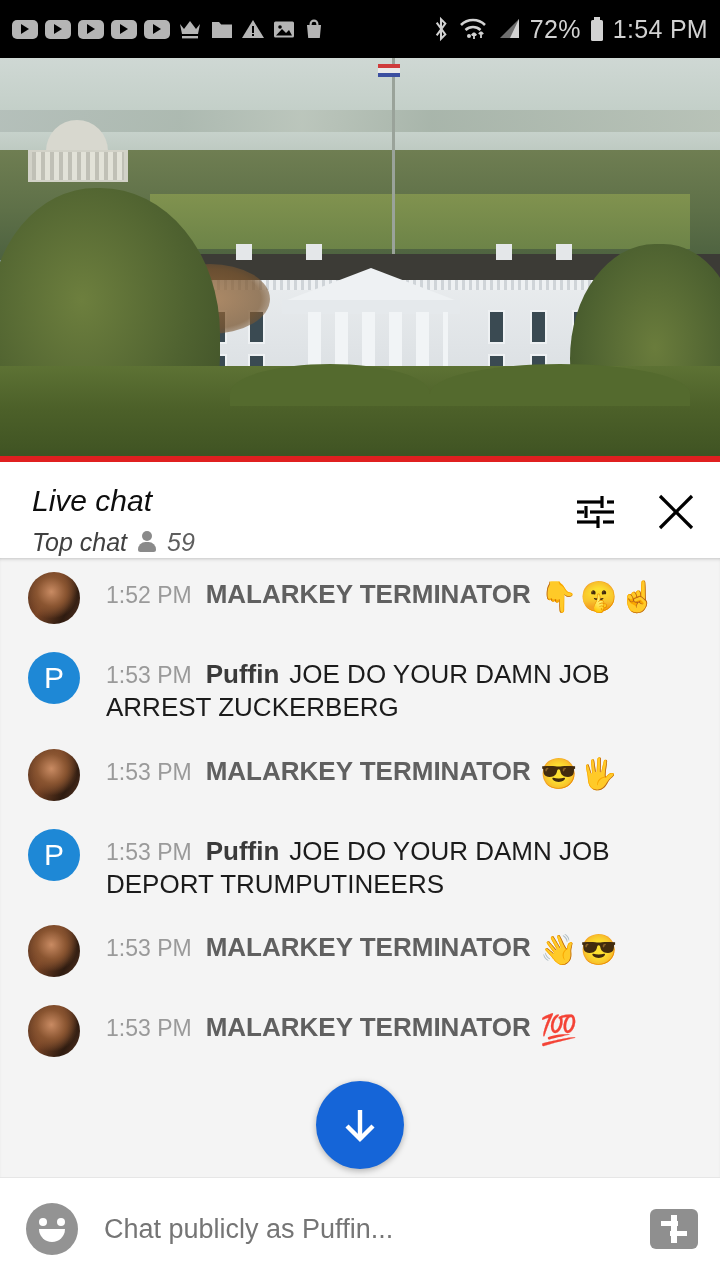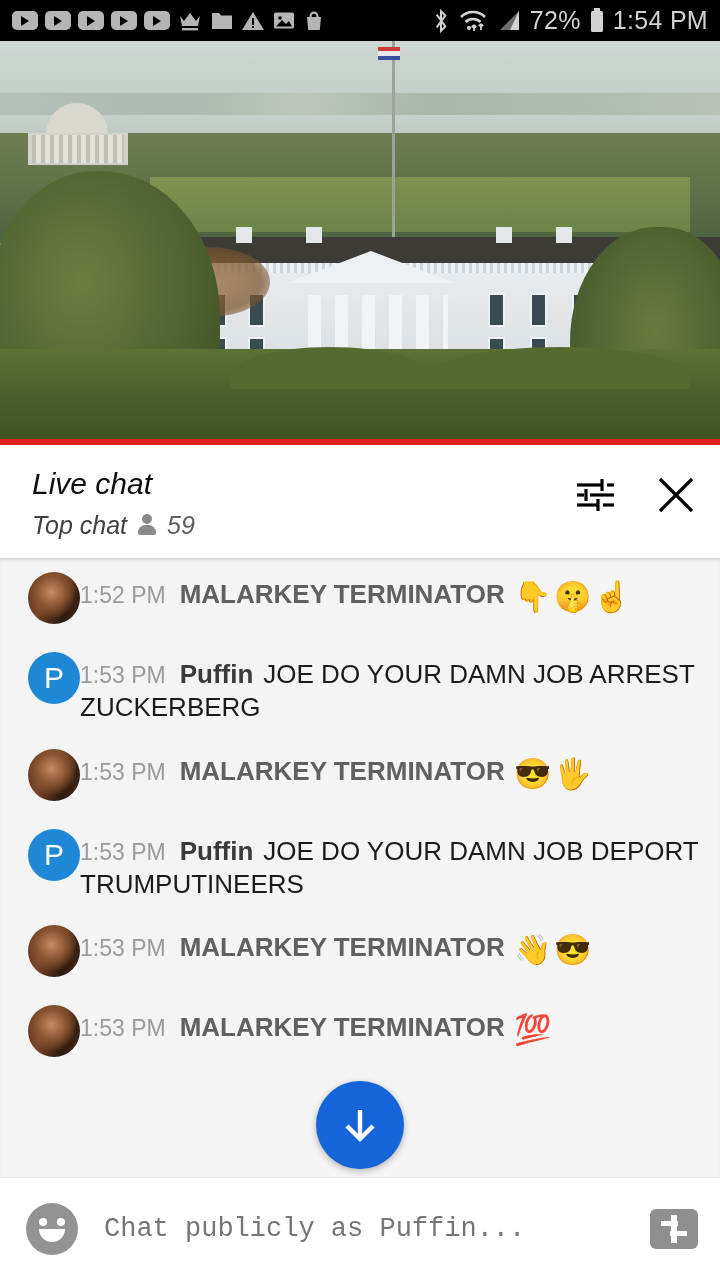--- a/index.html
+++ b/index.html
@@ -5,21 +5,21 @@
   * { margin:0; padding:0; box-sizing:border-box; }
   html,body {
     width:720px; height:1280px;
     font-family:"Liberation Sans", sans-serif;
     background:#ffffff; overflow:hidden;
   }
   #screen { width:720px; height:1280px; position:relative; }
 
   
   .status-bar {
-    height:41px; background:#000; display:flex; align-items:center;
+    height:58px; background:#000; display:flex; align-items:center;
     padding:16px 12px; position:relative;
   }
   .sb-left { display:flex; align-items:center; gap:7px; }
   .sb-right { display:flex; align-items:center; gap:8px; margin-left:auto; }
   .sb-icon { display:block; }
   .sb-text { color:#d2d2d2; font-size:25px; letter-spacing:.3px; }
   .yt-ico {
     width:26px; height:19px; background:#b5b5b5; border-radius:5px;
     position:relative;
   }
@@ -182,21 +182,21 @@
     margin-top:4px; overflow:hidden;
     background:
       radial-gradient(circle at 45% 38%, #c98b63 0%, #8a5531 34%, rgba(0,0,0,0) 62%),
       linear-gradient(120deg,#4a2c1b 0%, #7a4526 40%, #2e1b10 75%, #563322 100%);
   }
   .avatar.letter {
     background:#1e88d6; color:#fff; display:flex; align-items:center;
     justify-content:center; font-size:30px; font-weight:400;
   }
   .msg-body {
-    font-size:26px; line-height:1.28; color:#1b1b1b;
+    margin-left:26px; font-size:26px; line-height:1.28; color:#1b1b1b;
     padding-top:10px; word-wrap:break-word; flex:1;
   }
   .ts { color:#9a9a9a; font-size:23px; margin-right:14px; }
   .author { color:#606060; font-weight:700; margin-right:10px; }
   .author.owner { color:#3a3a3a; }
   .text { color:#1b1b1b; }
   .emoji { font-size:30px; vertical-align:-4px; letter-spacing:2px; }
 
   
   .fab {
@@ -220,21 +220,21 @@
     position:absolute; top:15px; width:8px; height:8px; border-radius:50%;
     background:#fff;
   }
   .emoji-btn .mouth {
     position:absolute; left:13px; top:26px; width:26px; height:13px;
     border-radius:0 0 14px 14px; background:#fff;
   }
   .chat-input {
     flex:1; margin-left:26px; font-size:27px; color:#9a9a9a;
     border:none; outline:none; background:transparent;
-    font-family:Liberation Mono, monospace;
+    font-family:Liberation Sans, sans-serif;
   }
   .superchat-btn {
     width:48px; height:40px; border-radius:6px; background:#8f8f8f;
     position:relative; flex:0 0 48px; cursor:pointer;
   }
   .superchat-btn .stem {
     position:absolute; left:21px; top:6px; width:6px; height:28px; background:#fff;
   }
   .superchat-btn .s1 {
     position:absolute; left:11px; top:12px; width:17px; height:5px; background:#fff;

